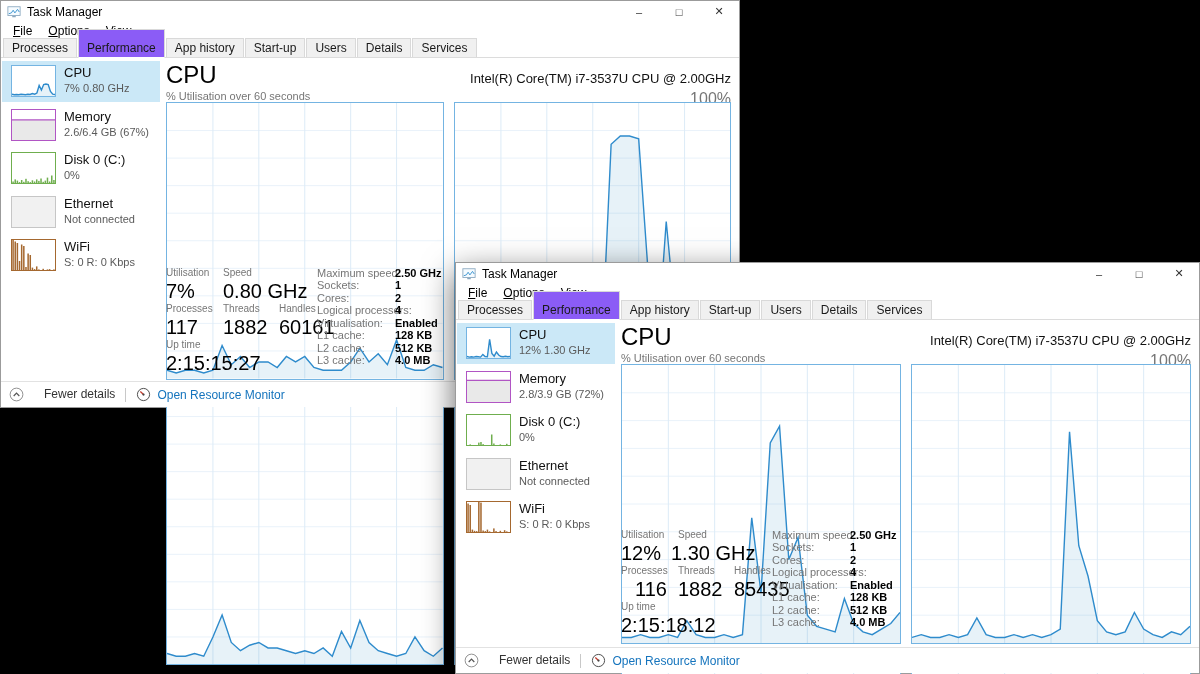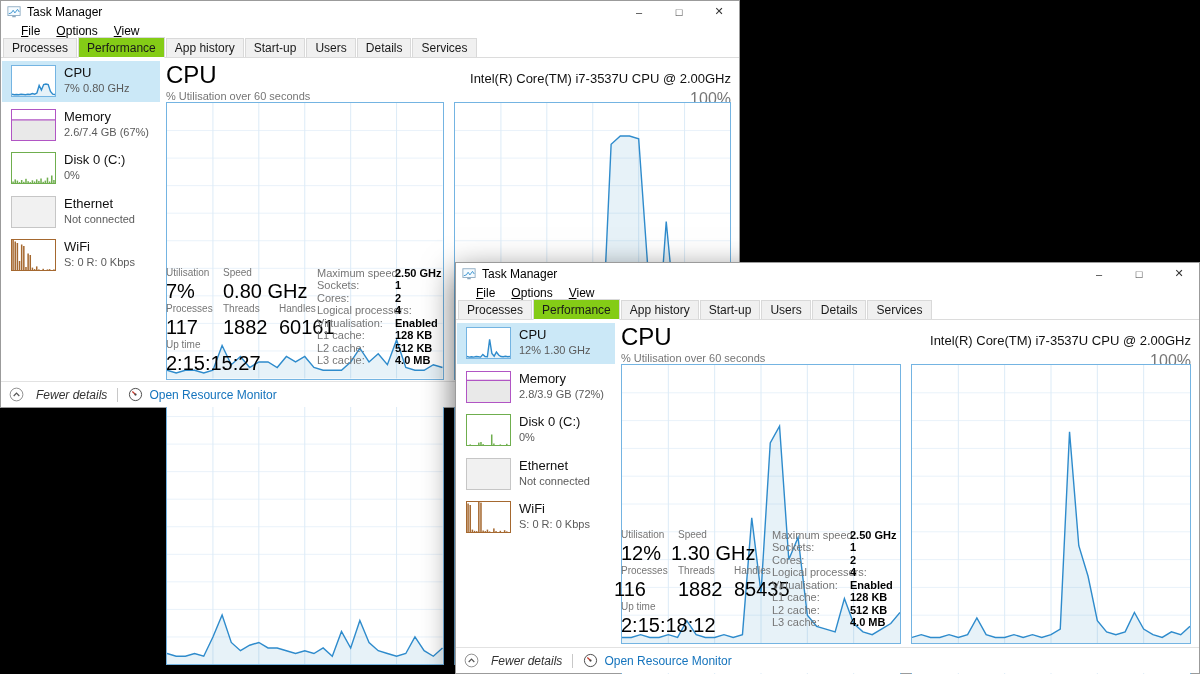--- a/index.html
+++ b/index.html
@@ -9,29 +9,29 @@
   #win1{left:0;top:0;width:740px;height:408px;}
   #win2{left:455px;top:262px;width:745px;height:412px;box-shadow:0 10px 30px rgba(0,0,0,.6);}
   
   .titlebar{position:absolute;left:0;top:0;right:0;height:21px;display:flex;align-items:center;}
   .app-icon{margin-left:6px;display:flex;}
   .wtitle{font-size:12px;margin-left:6px;color:#000;}
   .controls{position:absolute;right:0;top:0;height:21px;display:flex;}
   .ctrl{width:40px;height:21px;display:flex;align-items:center;justify-content:center;
         font-size:11px;color:#333;background:transparent;border:none;padding:0;cursor:default;}
   
-  .menubar{position:absolute;left:0;top:21px;right:0;height:17px;display:flex;align-items:center;padding-left:12px;}
+  .menubar{position:absolute;left:0;top:21px;right:0;height:17px;display:flex;align-items:center;padding-left:4px;}
   .menu-item{display:inline-block;font-size:12px;padding:0 8px;color:#000;}
   .menu-item::first-letter{text-decoration:underline;}
   
   .tabbar{position:absolute;left:0;top:38px;right:0;height:18px;display:flex;align-items:flex-end;
           padding-left:2px;border-bottom:1px solid #dcdcdc;}
   .tab{font-size:12px;padding:2px 8px 2px 8px;background:#f0f0f0;border:1px solid #d9d9d9;
        border-bottom:none;margin-right:1px;white-space:nowrap;}
-  .tab.active{background:#84cc16;padding-top:3px;position:relative;z-index:2;margin-bottom:-1px;border-bottom:1px solid #fff;}
+  .tab.active{background:#8b5cf6;padding-top:11px;position:relative;z-index:2;margin-bottom:-1px;border-bottom:1px solid #fff;}
   
   .side-item{position:absolute;left:1px;width:158px;height:41px;}
   .side-item.selected{background:#cbe8f7;}
   .thumb{position:absolute;left:9px;top:4px;width:45px;height:32px;background:#fff;
          border:1px solid #bbb;box-sizing:border-box;}
   .thumb.eth{background:#f1f1f1;}
   .thumb svg,.chart-box svg{width:100%;height:100%;display:block;}
   .side-t1{position:absolute;left:62px;top:4px;font-size:13px;color:#111;}
   .side-t2{position:absolute;left:62px;top:21px;font-size:11px;color:#5a5a5a;white-space:nowrap;}
   
@@ -45,21 +45,21 @@
   
   .stat{position:absolute;white-space:nowrap;}
   .lbl{font-size:10px;color:#767676;}
   .big{font-size:20px;color:#000;}
   .rrow{position:absolute;left:316px;font-size:11px;white-space:nowrap;}
   .rlbl{display:inline-block;width:78px;color:#767676;}
   .rval{color:#000;font-weight:bold;}
   
   .footer{position:absolute;left:0;right:0;bottom:0;height:25px;background:#fff;
           border-top:1px solid #e2e2e2;display:flex;align-items:center;}
-  .fewer{display:flex;align-items:flex-end;gap:12px;margin-left:8px;font-size:12px;color:#333;font-style:italic;}
+  .fewer{display:flex;align-items:flex-start;gap:20px;margin-left:8px;font-size:12px;color:#333;}
   .fdiv{width:1px;height:14px;background:#c8c8c8;margin:0 10px;}
   .resmon{display:flex;align-items:center;gap:6px;font-size:12px;}
 </style>
 </head>
 <body>
 
 <div class="tm-window" id="win1">
   <div class="titlebar">
     <span class="app-icon">
       <svg width="14" height="14" viewBox="0 0 16 16">
@@ -101,21 +101,21 @@
     <div class="side-t2">7% 0.80 GHz</div>
   </div>
   <div class="side-item" style="top:104px">
     <div class="thumb" style="border-color: rgb(177, 85, 196);">
       <svg viewBox="0 0 100 100" preserveAspectRatio="none">
           <rect x="0" y="33" width="100" height="67" fill="#e9e9e9"></rect>
           <line x1="0" y1="33" x2="100" y2="33" stroke="#b155c4" stroke-width="1.4" vector-effect="non-scaling-stroke"></line>
         </svg>
     </div>
     <div class="side-t1">Memory</div>
-    <div class="side-t2">2.6/7.4 GB (67%)</div>
+    <div class="side-t2">2.6/6.4 GB (67%)</div>
   </div>
   <div class="side-item" style="top:147px">
     <div class="thumb" style="border-color: rgb(111, 174, 78);">
       <svg viewBox="0 0 100 100" preserveAspectRatio="none">
           <rect x="0.75" y="95" width="3.50" height="5" fill="#6fae4e"></rect>
           <rect x="5.75" y="88" width="3.50" height="12" fill="#6fae4e"></rect>
           <rect x="10.75" y="92" width="3.50" height="8" fill="#6fae4e"></rect>
           <rect x="15.75" y="97" width="3.50" height="3" fill="#6fae4e"></rect>
           <rect x="20.75" y="90" width="3.50" height="10" fill="#6fae4e"></rect>
           <rect x="25.75" y="96" width="3.50" height="4" fill="#6fae4e"></rect>
@@ -480,21 +480,21 @@
           <polyline points="0.00,98 3.33,97 6.67,98 10.00,97 13.33,96 16.67,98 20.00,97 23.33,87 26.67,97 30.00,98 33.33,97 36.67,98 40.00,97 43.33,98 46.67,96 50.00,97 53.33,30 56.67,62 60.00,70 63.33,92 66.67,96 70.00,97 73.33,96 76.67,97 80.00,90 83.33,96 86.67,97 90.00,98 93.33,96 96.67,94 100.00,91" fill="none" stroke="#2e8bcc" stroke-width="1.4" vector-effect="non-scaling-stroke"></polyline>
         </svg>
       </div>
   </div>
 
   <div class="stat lbl" style="left:165px;top:266px">Utilisation</div>
   <div class="stat big" style="left:165px;top:279px">12%</div>
   <div class="stat lbl" style="left:222px;top:266px">Speed</div>
   <div class="stat big" style="left:215px;top:279px">1.30 GHz</div>
   <div class="stat lbl" style="left:165px;top:302px">Processes</div>
-  <div class="stat big" style="left:158px;top:315px">116</div>
+  <div class="stat big" style="left:179px;top:315px">116</div>
   <div class="stat lbl" style="left:222px;top:302px">Threads</div>
   <div class="stat big" style="left:222px;top:315px">1882</div>
   <div class="stat lbl" style="left:278px;top:302px">Handles</div>
   <div class="stat big" style="left:278px;top:315px">85435</div>
   <div class="stat lbl" style="left:165px;top:338px">Up time</div>
   <div class="stat big" style="left:165px;top:351px">2:15:18:12</div>
 
   <div class="rrow" style="top:266px"><span class="rlbl">Maximum speed:</span><span class="rval">2.50 GHz</span></div>
   <div class="rrow" style="top:278px"><span class="rlbl">Sockets:</span><span class="rval">1</span></div>
   <div class="rrow" style="top:291px"><span class="rlbl">Cores:</span><span class="rval">2</span></div>

